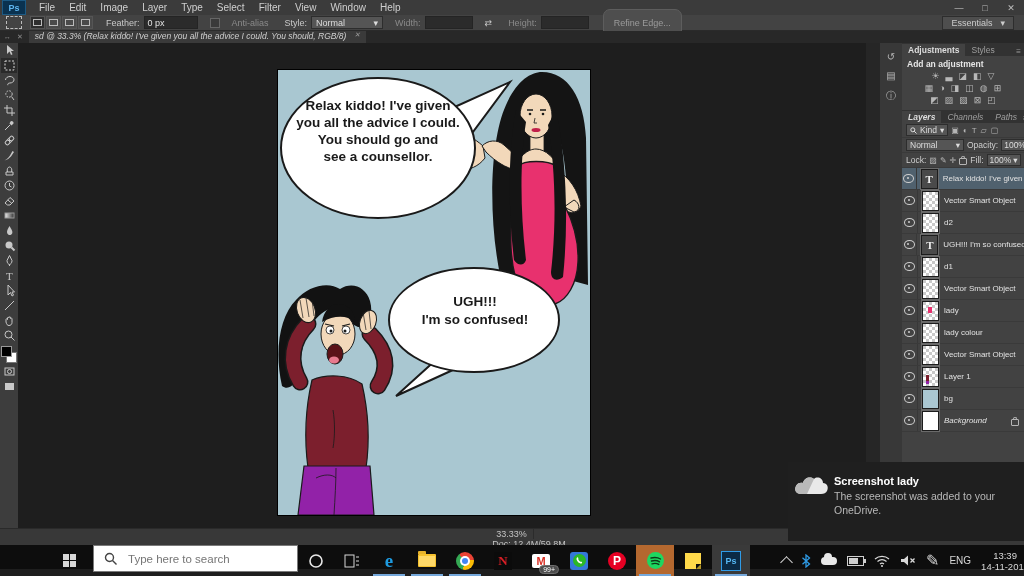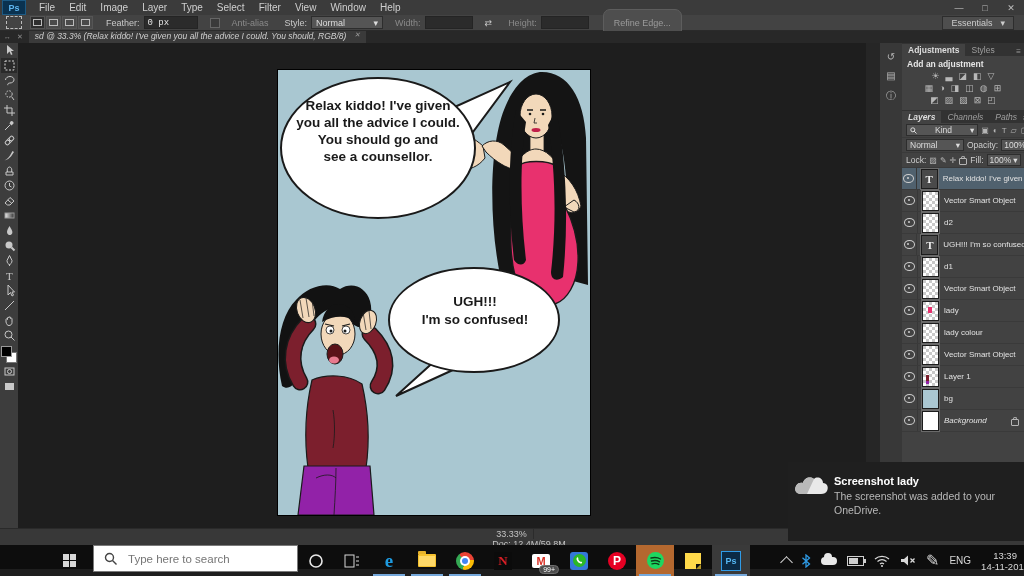--- a/index.html
+++ b/index.html
@@ -17,21 +17,21 @@
   .optionsbar{left:0;top:15px;width:1024px;height:15px;background:#434343;border-bottom:1px solid #2a2a2a;
               display:flex;align-items:center;color:#c9c9c9;font-size:9px;}
   .tool-opt-icon{width:14px;height:11px;border:1px dashed #bdbdbd;margin-left:6px;}
   .opt-combine{display:flex;margin-left:8px;}
   .opt-combine span{width:13px;height:11px;border:1px solid #555;margin-right:1px;background:#4a4a4a;}
   .opt-combine span.pressed{background:#2e2e2e;}
   .opt-combine b{display:block;width:7px;height:5px;border:1px solid #bbb;margin:2px auto;}
   .optlabel{margin:0 4px 0 12px;}
   .optlabel.dim{color:#8a8a8a;}
   .optinput{width:46px;height:11px;background:#2b2b2b;border:1px solid #242424;color:#e3e3e3;
-            font-size:9px;padding:0 3px;display:flex;align-items:center;font-family:Liberation Mono, monospace;}
+            font-size:9px;padding:0 3px;display:flex;align-items:center;}
   .optinput.empty{width:40px;}
   .optdrop{min-width:62px;height:11px;background:#555;border:1px solid #2d2d2d;color:#ddd;font-size:9px;
            display:flex;align-items:center;padding:0 4px;justify-content:space-between;}
   .chk{width:8px;height:8px;border:1px solid #666;background:#3a3a3a;margin-left:12px;}
   .refine{margin-left:14px;padding:8px 10px;background:#4e4e4e;border:1px solid #5d5d5d;border-radius:7px;color:#9b9b9b;}
   .workspace{margin-left:auto;margin-right:10px;padding:1px 8px;background:#4e4e4e;border:1px solid #2d2d2d;
              color:#ccc;display:flex;gap:8px;align-items:center;}
   .tabbar{left:0;top:31px;width:1024px;height:12px;background:#282828;display:flex;align-items:center;}
   .tabscroll{color:#8f8f8f;font-size:7px;padding:0 4px;letter-spacing:2px;}
   .doctab{height:12px;background:#3a3a3a;color:#cfcfcf;font-size:8.5px;display:flex;align-items:flex-start;
@@ -58,21 +58,21 @@
   .dockstrip span{margin-top:8px;}
   .panels{left:902px;top:43px;width:122px;height:485px;background:#424242;color:#cfcfcf;font-size:8.5px;}
   .ptabs{height:13px;background:#323232;display:flex;align-items:flex-end;}
   .ptab{padding:1px 6px;color:#9f9f9f;}
   .ptab.active{background:#424242;color:#ddd;font-weight:bold;}
   .pmenu{margin-left:auto;color:#9a9a9a;padding-right:3px;font-size:8px;}
   .addadj{padding:3px 5px 1px 5px;font-weight:bold;color:#e6e6e6;}
   .adjrow{display:flex;justify-content:center;gap:6px;color:#b8b8b8;font-size:9px;padding:1px 0;}
   .lrow{display:flex;align-items:center;height:14px;padding:0 4px;gap:3px;border-bottom:1px solid #3a3a3a;}
   .minidrop{background:#555;border:1px solid #2d2d2d;height:10px;display:flex;align-items:center;
-            padding:0 3px;gap:18px;color:#ddd;}
+            padding:0 3px;gap:3px;color:#ddd;}
   .kindicons{display:flex;gap:4px;color:#b5b5b5;font-size:8px;}
   .valbox{background:#555;border:1px solid #2d2d2d;height:10px;display:flex;align-items:center;padding:0 2px;gap:2px;color:#ddd;}
   .lockicons{display:flex;gap:3px;color:#b5b5b5;font-size:8px;align-items:center;}
   .locksym{display:inline-block;width:6px;height:5px;border:1px solid #b5b5b5;border-radius:1px;position:relative;margin-top:3px;}
   .locksym:before{content:"";position:absolute;left:1px;top:-3px;width:2px;height:2px;border:1px solid #b5b5b5;border-bottom:none;border-radius:2px 2px 0 0;}
   .layerlist{overflow:hidden;}
   .layer{display:flex;align-items:center;height:21px;border-bottom:1px solid #3a3a3a;background:#424242;}
   .layer.sel{background:#50616e;}
   .eyecell{width:15px;height:100%;border-right:1px solid #383838;display:flex;align-items:center;justify-content:center;}
   .eye{width:9px;height:7px;border:1px solid #cfcfcf;border-radius:50%;position:relative;}

